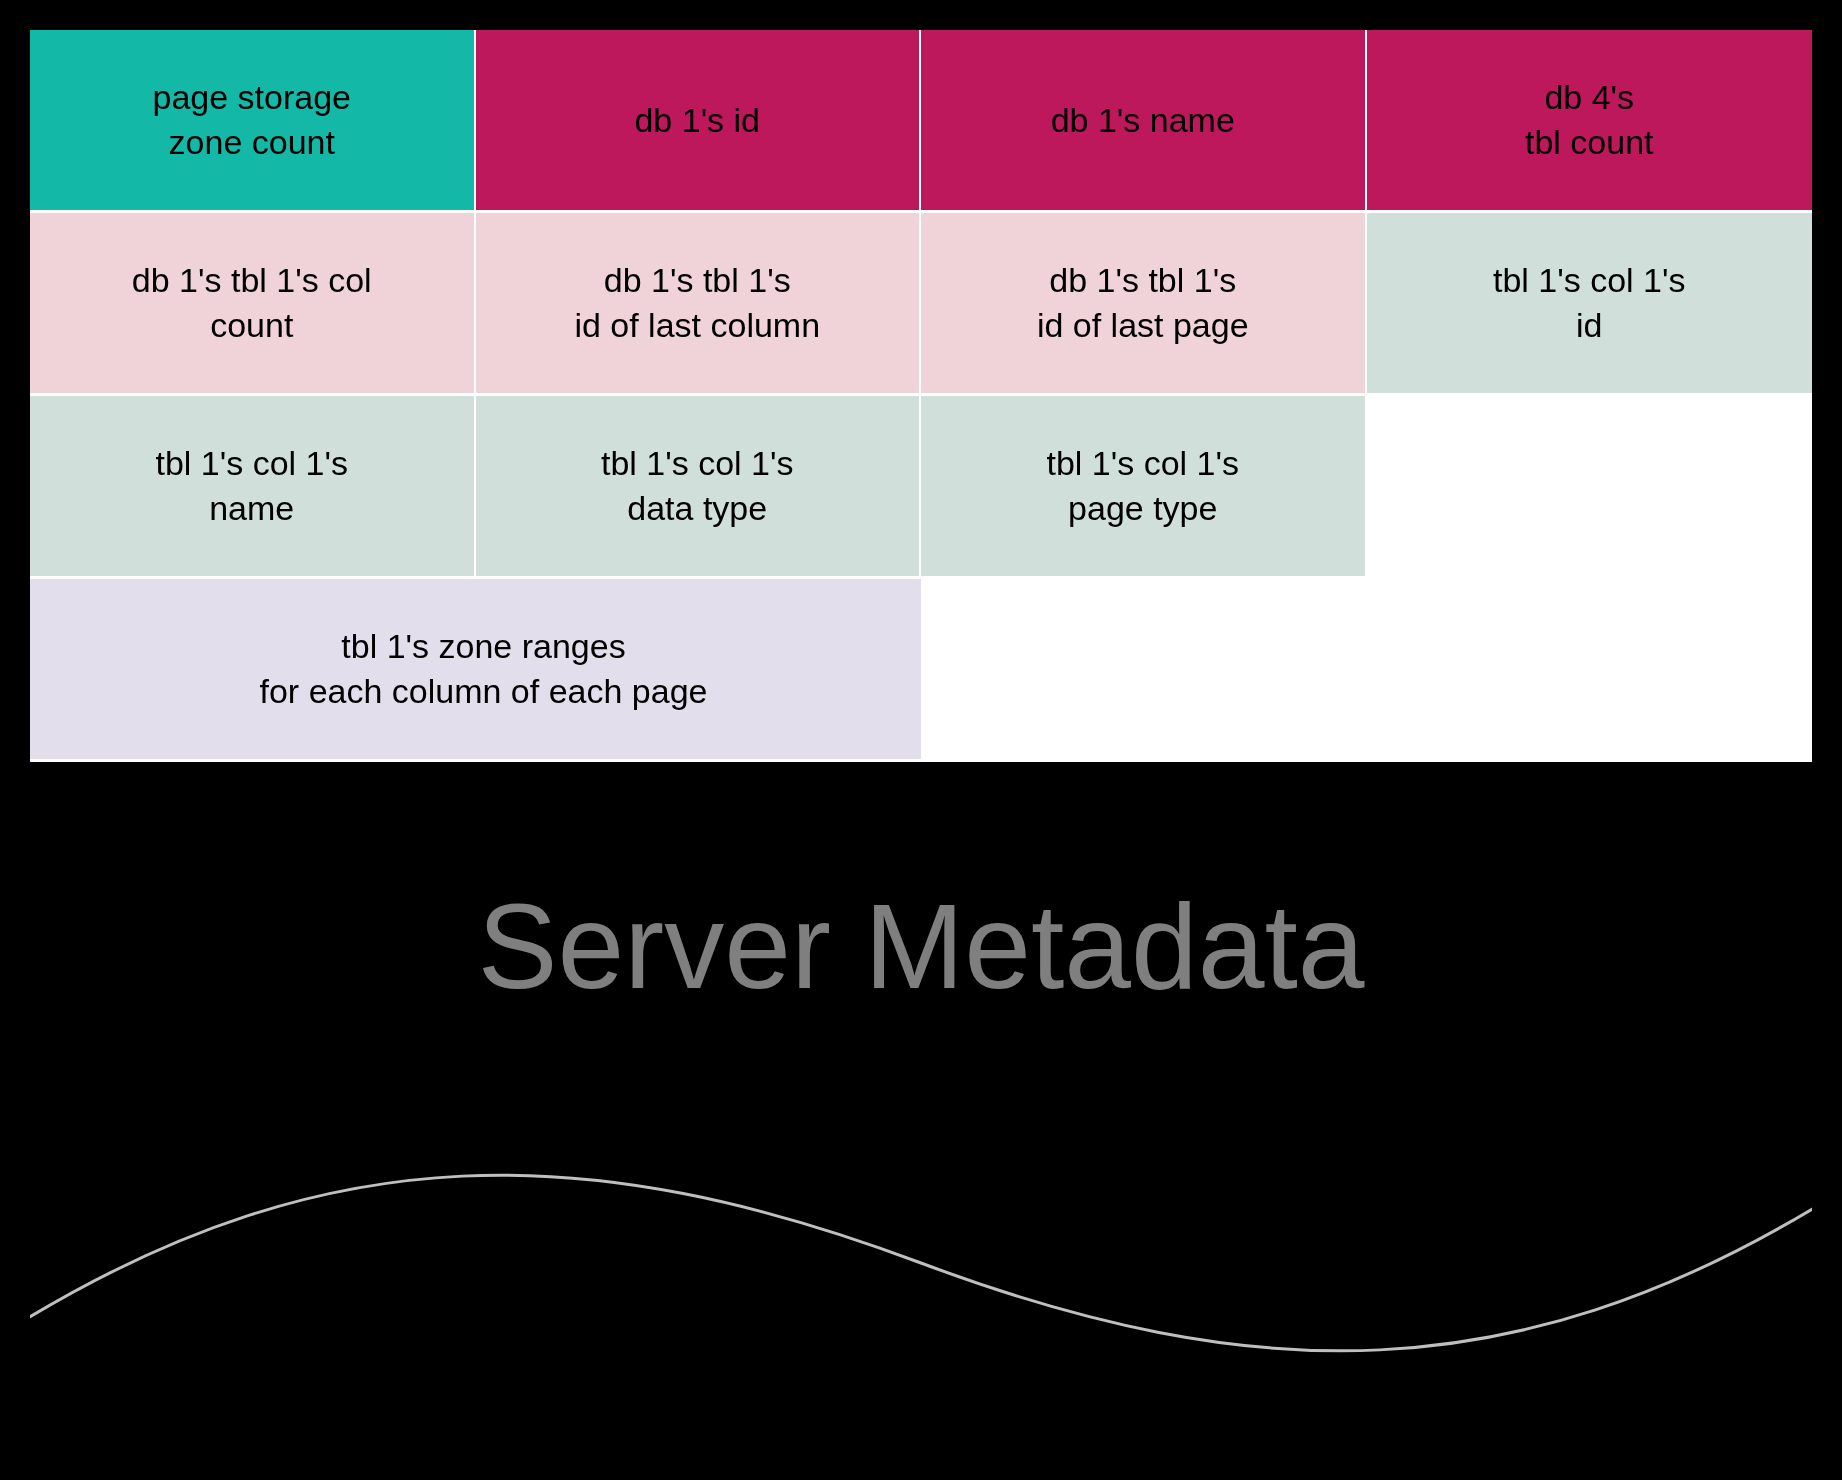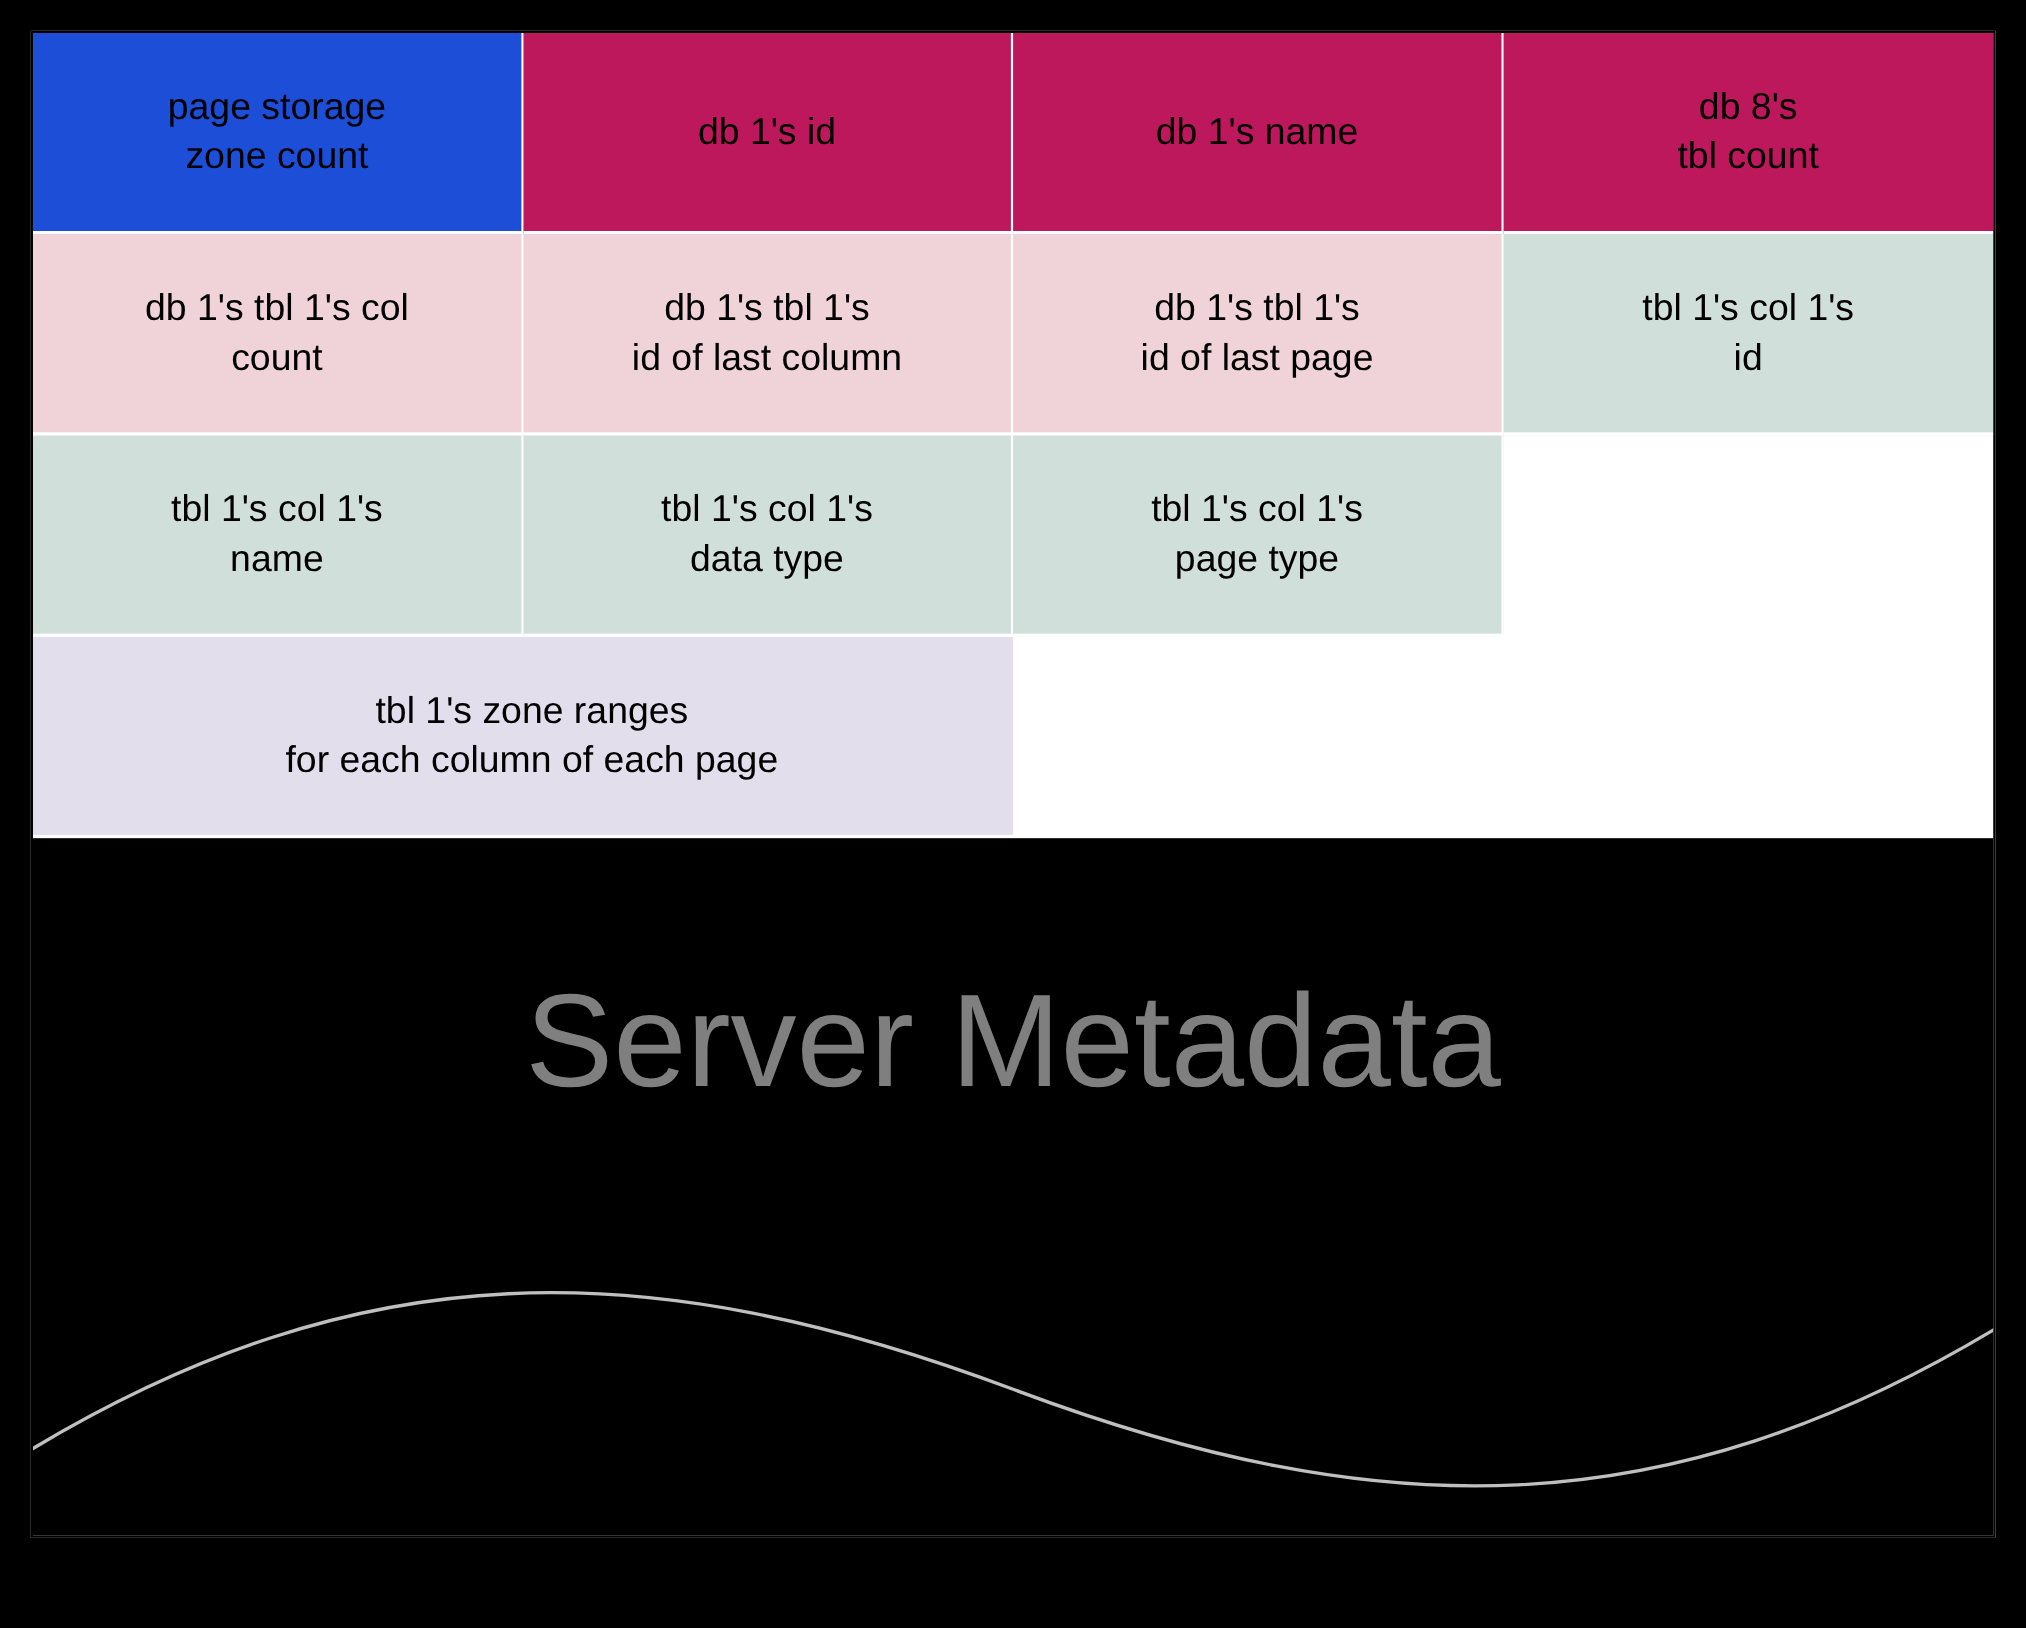--- a/index.html
+++ b/index.html
@@ -47,21 +47,21 @@
     border-bottom: 3px solid #fff;
     box-sizing: border-box;
     padding: 8px;
   }
 
   .cell:nth-child(4n) {
     border-right: none;
   }
 
   
-  .c-blue    { background: #1d4ed8; }
+  .c-blue    { background: #14b8a6; }
   .c-green   { background: #DEEED4; }
   .c-yellow  { background: #be185d; }
   .c-pink    { background: #EFD3D8; }
   .c-teal    { background: #D1DFDB; }
   .c-lav     { background: #E2DEEB; }
 
   .row4-last {
     grid-column: span 2;
     padding-left: 24px;
   }
@@ -102,21 +102,21 @@
 <body>
 
 <div class="diagram">
   <div class="grid">
 
     <div class="cell c-blue">page storage
 zone count</div>
     <div class="cell c-yellow">db 1's id</div>
     <div class="cell c-yellow">db 1's name</div>
 
-    <div class="cell c-yellow">db 8's
+    <div class="cell c-yellow">db 4's
 tbl count</div>
     <div class="cell c-pink">db 1's tbl 1's col
 count</div>
 
     <div class="cell c-pink">db 1's tbl 1's
 id of last column</div>
     <div class="cell c-pink">db 1's tbl 1's
 id of last page</div>
     <div class="cell c-teal">tbl 1's col 1's
 id</div>

